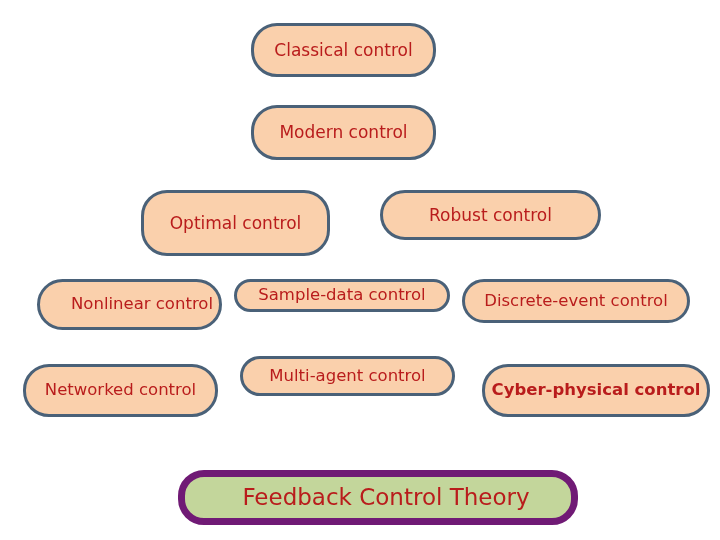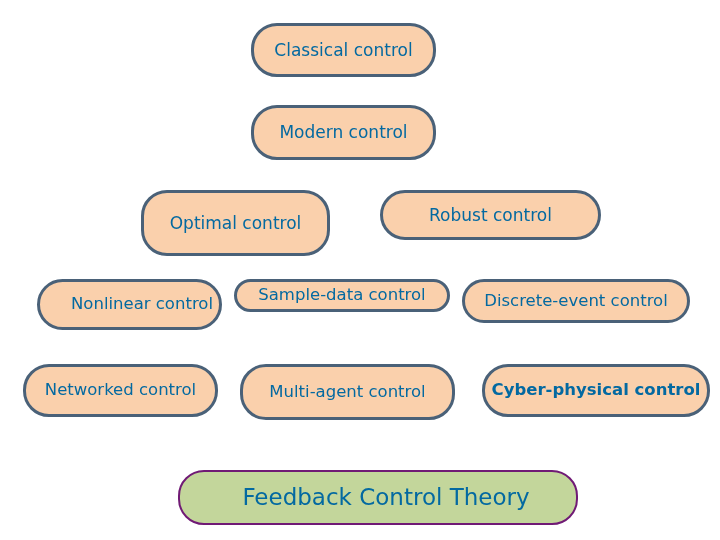--- a/index.html
+++ b/index.html
@@ -18,32 +18,32 @@
     width: 720px;
     height: 540px;
   }
   .node {
     position: absolute;
     box-sizing: border-box;
     display: flex;
     align-items: center;
     justify-content: center;
     text-align: center;
-    color: #0369a1;
+    color: #b91c1c;
     line-height: 1.1;
     white-space: nowrap;
     border-radius: 26px;
   }
   .node.peach {
     background: #FAD0AC;
     border: 3px solid #4A6178;
   }
   .node.green {
     background: #C3D69B;
-    border: 2px solid #701a75;
+    border: 7px solid #701a75;
     padding-left: 16px;
   }
   .t-16 { font-size: 16.5px; }
   .t-17 { font-size: 17px; }
   .t-22 { font-size: 23px; }
 </style>
 </head>
 <body>
 
 <div id="diagram">
@@ -69,21 +69,21 @@
   <div class="node peach t-16" style="left:234px; top:279px; width:216px; height:33px;">
     <span>Sample-data control</span>
   </div>
   <div class="node peach t-16" style="left:462px; top:279px; width:228px; height:44px;">
     <span>Discrete-event control</span>
   </div>
 
   <div class="node peach t-16" style="left:23px; top:364px; width:195px; height:53px;">
     <span>Networked control</span>
   </div>
-  <div class="node peach t-16" style="left:240px; top:364px; width:215px; height:56px;">
+  <div class="node peach t-16" style="left:240px; top:356px; width:215px; height:40px;">
     <span>Multi-agent control</span>
   </div>
   <div class="node peach t-16" style="left:482px; top:364px; width:228px; height:53px;font-weight:bold;">
     <span>Cyber-physical control</span>
   </div>
 
   <div class="node green t-22" style="left:178px; top:470px; width:400px; height:55px;">
     <span>Feedback Control Theory</span>
   </div>
 

